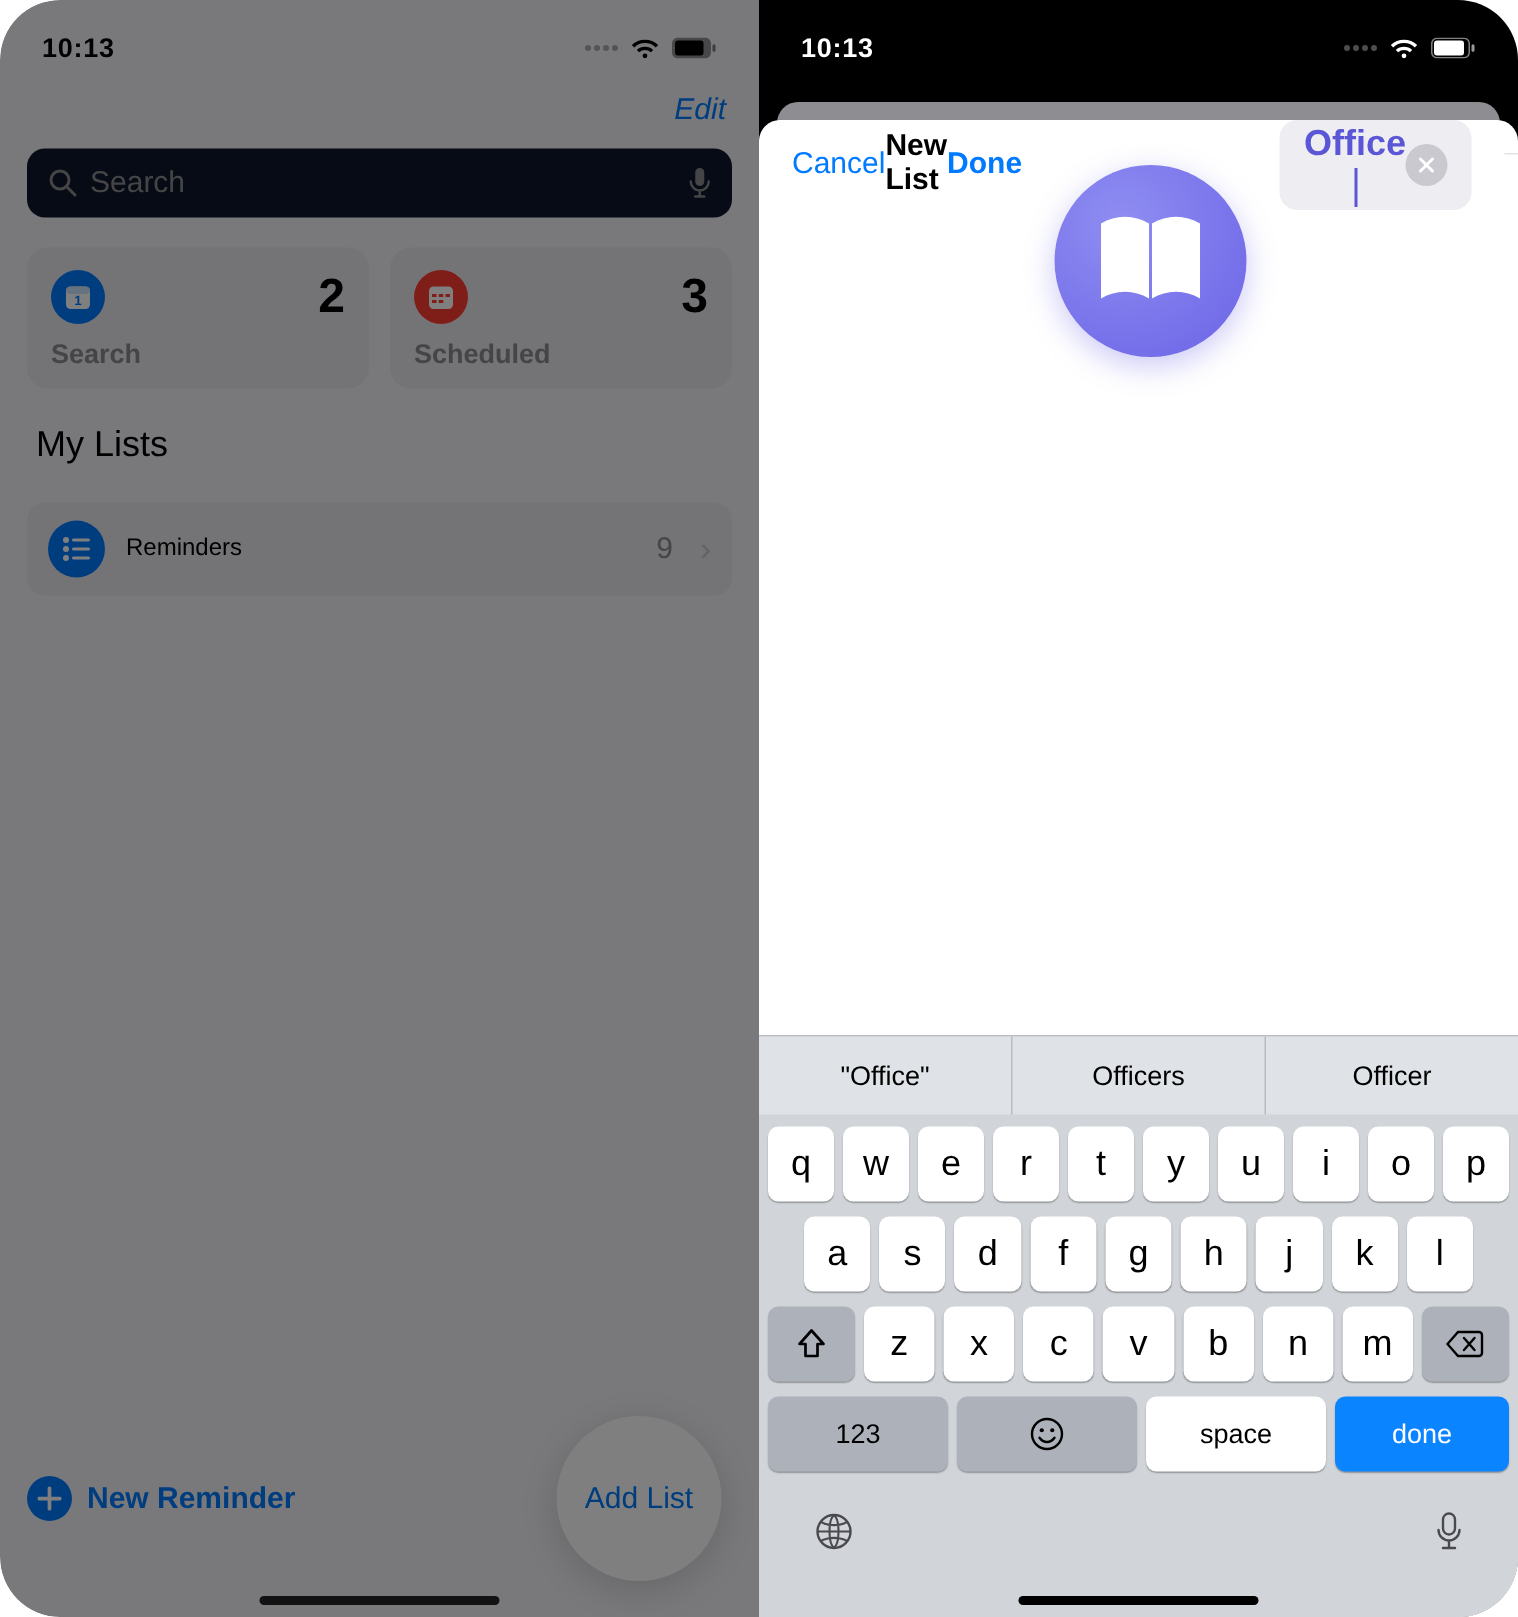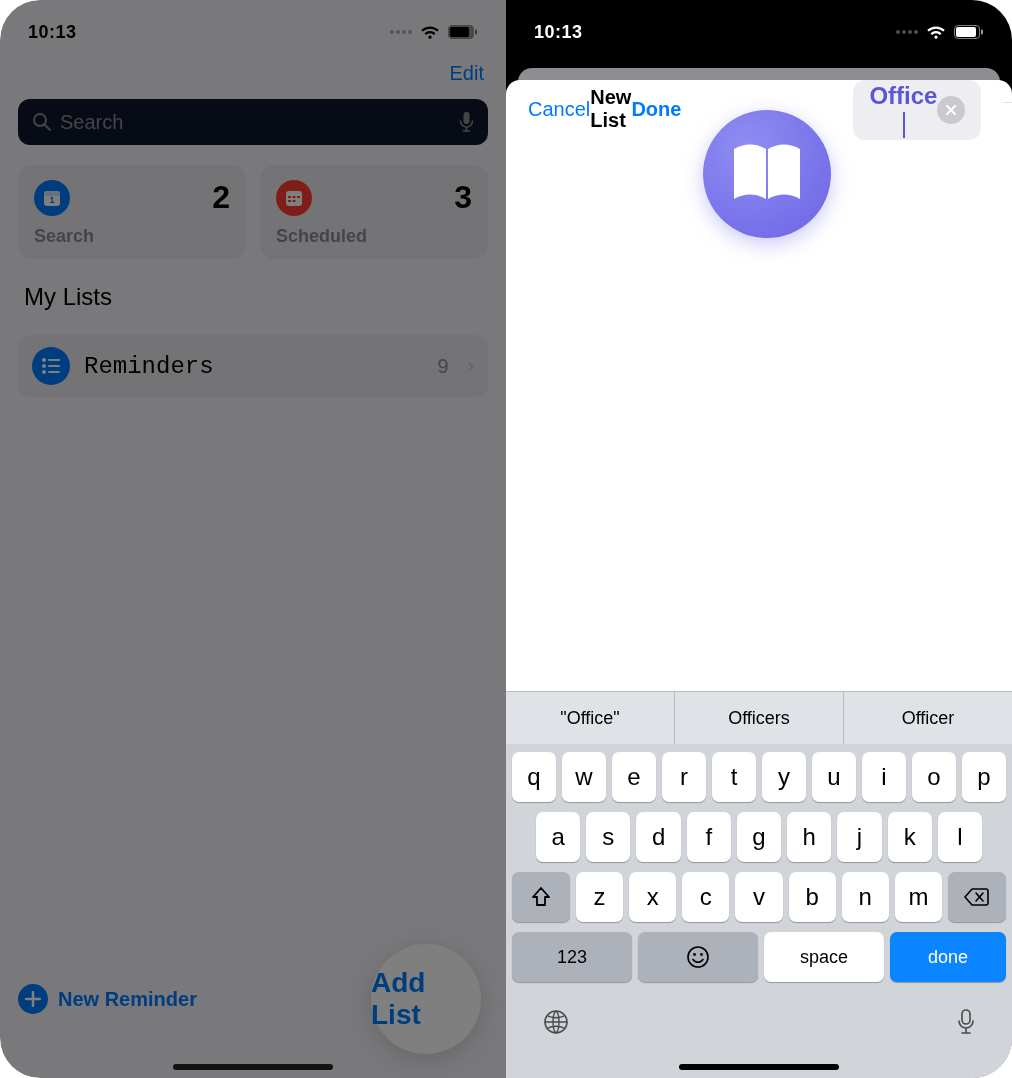--- a/index.html
+++ b/index.html
@@ -11,43 +11,43 @@
   
   .status-bar { height: 54px; display: flex; align-items: center; justify-content: space-between; padding: 10px 28px 0; font-weight: 600; }
   .status-time { font-size: 18px; letter-spacing: 0.5px; }
   .status-right { display: flex; align-items: center; gap: 8px; }
   .status-dots { display:flex; gap:2px; align-items:center; }
   .status-dots .d { width:4px; height:4px; border-radius:50%; background:#000; opacity:.3; }
   .icon svg { display:block; }
 
   
   .l-content { padding: 0 18px; height: calc(100% - 54px); position:relative; }
-  .edit-row { display:flex; justify-content:flex-end; padding: 8px 4px 14px; }
+  .edit-row { display:flex; justify-content:flex-end; padding: 8px 4px 14px; font-style: italic; }
   .edit-btn { color:#007aff; font-size:20px; }
   .search-bar { background:#0f172a; border-radius:12px; height:46px; display:flex; align-items:center; padding:0 14px; gap:8px; }
   .search-bar .ph { color:#8a8a8e; font-size:20px; flex:1; }
   .cards-row { display:flex; gap:14px; margin-top:20px; }
   .card { flex:1; background:#e8e8ed; border-radius:14px; padding:14px 16px 12px; }
   .card-top { display:flex; justify-content:space-between; align-items:center; }
   .card-ico { width:36px; height:36px; border-radius:50%; display:flex; align-items:center; justify-content:center; color:#fff; }
   .card-ico.blue { background:#007aff; }
   .card-ico.red { background:#ff3b30; }
   .card-count { font-size:32px; font-weight:700; }
   .card-label { color:#8a8a8e; font-size:18px; font-weight:600; margin-top:10px; }
   .section-h { font-size:24px; font-weight:400; margin:24px 0 24px 6px; }
   .list-row { background:#e8e8ed; border-radius:12px; display:flex; align-items:center; padding:12px 14px; gap:14px; }
   .list-ico { width:38px; height:38px; border-radius:50%; background:#007aff; display:flex; align-items:center; justify-content:center; }
-  .list-title { font-size:24px; flex:1;font-family:Liberation Mono, monospace; }
+  .list-title { font-size:16px; flex:1; }
   .list-count { color:#8a8a8e; font-size:20px; margin-right:4px; }
   .chev { color:#c7c7cc; font-size:22px; }
   .bottom-bar { position:absolute; bottom:24px; left:18px; right:25px; display:flex; align-items:center; justify-content:space-between; }
   .new-rem { display:flex; align-items:center; gap:10px; color:#007aff; font-weight:600; font-size:20px; }
   .plus-circle { width:30px; height:30px; border-radius:50%; background:#007aff; display:flex; align-items:center; justify-content:center; color:#fff; font-size:22px; }
   .add-list-halo { width:110px; height:110px; border-radius:50%; background:#fff; display:flex; align-items:center; justify-content:center; box-shadow:0 6px 24px rgba(0,0,0,.15); }
-  .add-list-txt { color:#007aff; font-size:28px; font-weight:700; }
+  .add-list-txt { color:#007aff; font-size:20px; font-weight:400; }
   .home-ind { position:absolute; bottom:8px; left:50%; transform:translateX(-50%); width:160px; height:6px; border-radius:4px; background:#000; opacity:.85;}
 
   
   .dim { position:absolute; inset:0; background:rgba(0,0,0,0.5); border-radius:40px 0 0 40px; }
 
   
   .r-status { color:#fff; }
   .sheet-back { position:absolute; top:68px; left:12px; right:12px; height:50px; background:#8d8d92; border-radius:14px 14px 0 0; }
   .sheet { position:absolute; top:80px; left:0; right:0; bottom:0; background:#fff; border-radius:14px 14px 0 0; display:flex; flex-direction:row; }
   .sheet-header { height:58px; display:flex; align-items:center; justify-content:space-between; padding:0 22px; }

